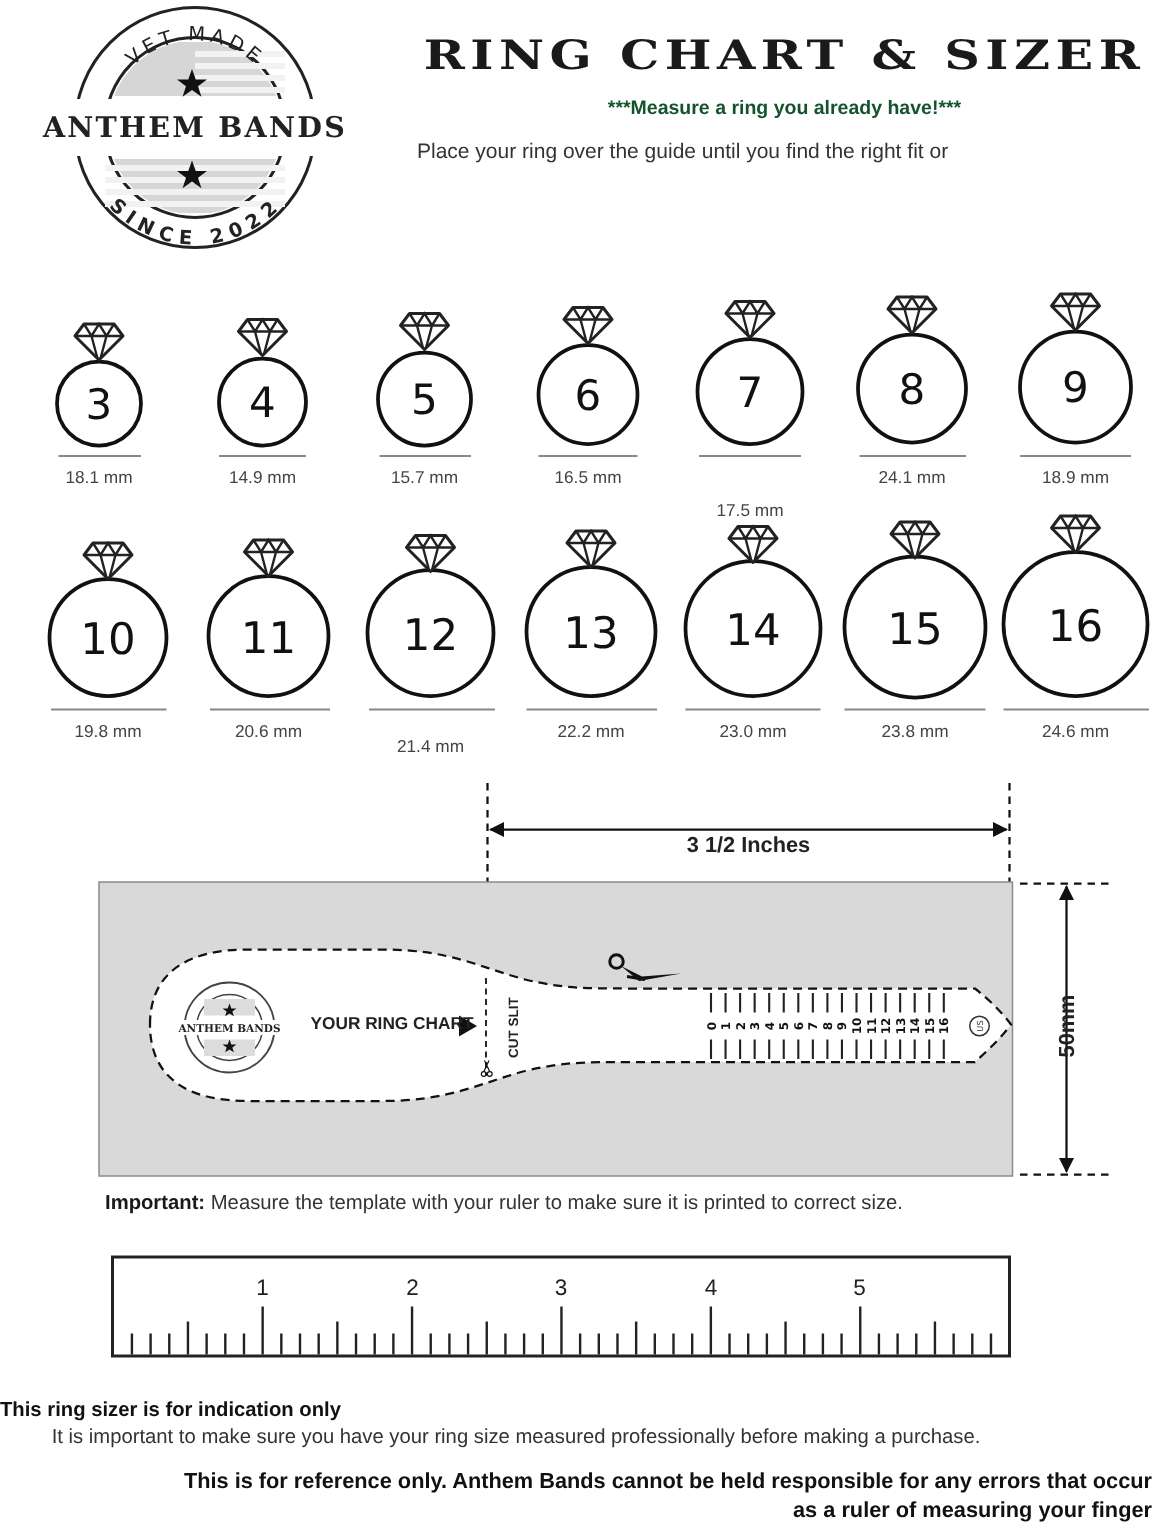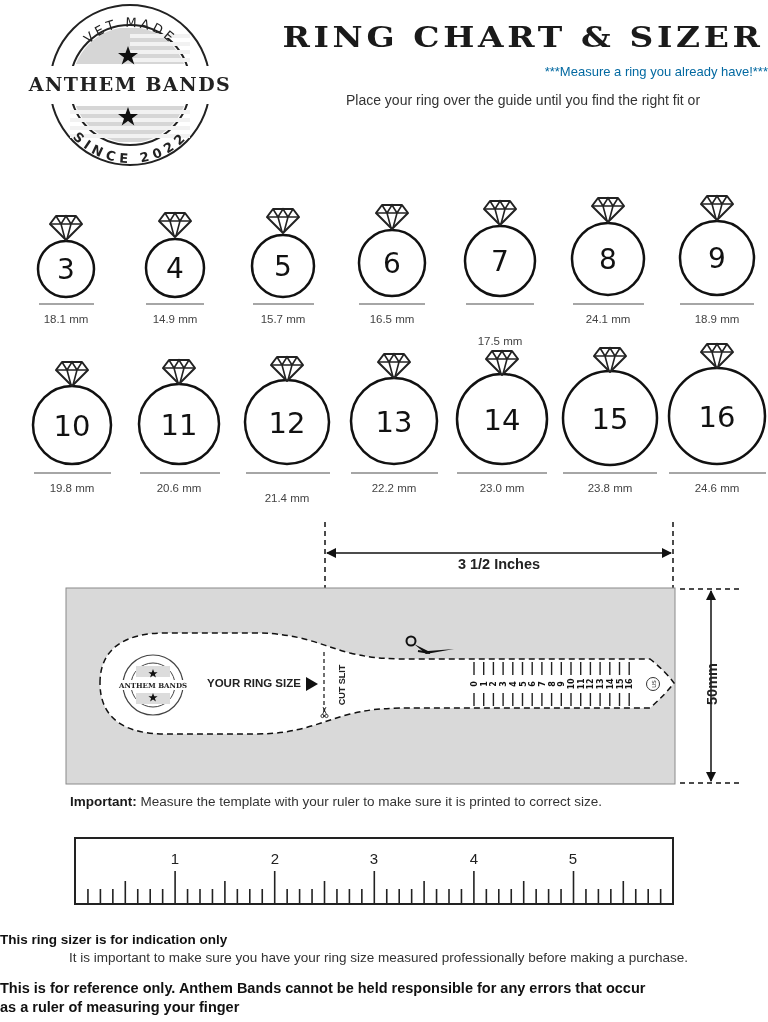--- a/index.html
+++ b/index.html
@@ -1,26 +1,26 @@
 <!DOCTYPE html>
 <html><head>
 <meta charset="utf-8">
 <style>
   html, body { margin:0; padding:0; background:#ffffff; }
   body { width:768px; height:1022px; position:relative; overflow:hidden; font-family:"Liberation Sans", "DejaVu Sans", sans-serif; color:#222; }
   #stage { position:absolute; left:0; top:0; }
   .title { position:absolute; left:278px; top:22px; width:490px; text-align:center; font-family:"DejaVu Serif", "Liberation Serif", serif; font-weight:bold; font-size:27px; letter-spacing:3px; color:#1a1a1a; white-space:nowrap; transform:scaleX(1.22); transform-origin:center; }
-  .subtitle { position:absolute; left:278px; top:64px; width:490px; text-align:right; font-weight:normal; font-size:13px; color:#0369a1; }
-  .intro { position:absolute; left:278px; top:91px; width:490px; text-align:center; font-size:14px; line-height:19px; color:#333; }
+  .subtitle { position:absolute; left:278px; top:64px; width:490px; text-align:center; font-weight:bold; font-size:13px; color:#14532d; }
+  .intro { position:absolute; left:278px; top:91px; width:490px; font-size:14px; line-height:19px; color:#333; }
   .mm { position:absolute; width:100px; text-align:center; font-size:11.5px; color:#444; }
   .important { position:absolute; left:70px; top:794px; width:640px; font-size:13.5px; color:#333; white-space:nowrap; }
   .important b { color:#1a1a1a; }
   .foot1 { position:absolute; left:0; top:932px; width:768px; font-weight:bold; font-size:13.5px; color:#111; }
-  .foot2 { position:absolute; left:0; top:950px; width:688px; text-align:right; font-size:13.5px; color:#333; }
-  .foot3 { position:absolute; left:0; top:979px; width:768px; text-align:left; font-weight:bold; font-size:14.5px; line-height:19px; color:#111; }
+  .foot2 { position:absolute; left:0; top:950px; width:688px; text-align:center; font-size:13.5px; color:#333; }
+  .foot3 { position:absolute; left:0; top:979px; width:768px; text-align:right; font-weight:bold; font-size:14.5px; line-height:19px; color:#111; }
   .dimlabel { position:absolute; left:325px; top:556px; width:348px; text-align:center; font-weight:bold; font-size:14.5px; color:#222; }
   .vlabel { position:absolute; left:672px; top:676px; width:80px; text-align:center; font-weight:bold; font-size:14.5px; color:#222; transform:rotate(-90deg); }
   .ringsize { position:absolute; left:207px; top:677px; font-weight:bold; font-size:11.5px; color:#222; white-space:nowrap; }
   .cutslit { position:absolute; left:318px; top:680px; width:48px; text-align:center; font-weight:bold; font-size:9px; color:#222; transform:rotate(-90deg); white-space:nowrap; }
   .inch { position:absolute; top:850px; width:20px; text-align:center; font-size:15px; color:#222; }
 </style>
 </head>
 <body>
 
 <svg id="stage" width="768" height="1022" viewBox="0 0 768 1022" xmlns="http://www.w3.org/2000/svg">
@@ -319,21 +319,21 @@
 <div class="mm" style="left:22px;top:482px;">19.8 mm</div>
 <div class="mm" style="left:129px;top:482px;">20.6 mm</div>
 <div class="mm" style="left:237px;top:492px;">21.4 mm</div>
 <div class="mm" style="left:344px;top:482px;">22.2 mm</div>
 <div class="mm" style="left:452px;top:482px;">23.0 mm</div>
 <div class="mm" style="left:560px;top:482px;">23.8 mm</div>
 <div class="mm" style="left:667px;top:482px;">24.6 mm</div>
 
 <div class="dimlabel">3 1/2 Inches</div>
 <div class="vlabel">50mm</div>
-<div class="ringsize">YOUR RING SIZE</div>
+<div class="ringsize">YOUR RING CHART</div>
 <div class="cutslit">CUT SLIT</div>
 
 <div class="important"><b>Important:</b><span> Measure the template with your ruler to make sure it is printed to correct size.</span></div>
 
 <div class="inch" style="left:165px;">1</div>
 <div class="inch" style="left:265px;">2</div>
 <div class="inch" style="left:364px;">3</div>
 <div class="inch" style="left:464px;">4</div>
 <div class="inch" style="left:563px;">5</div>
 

